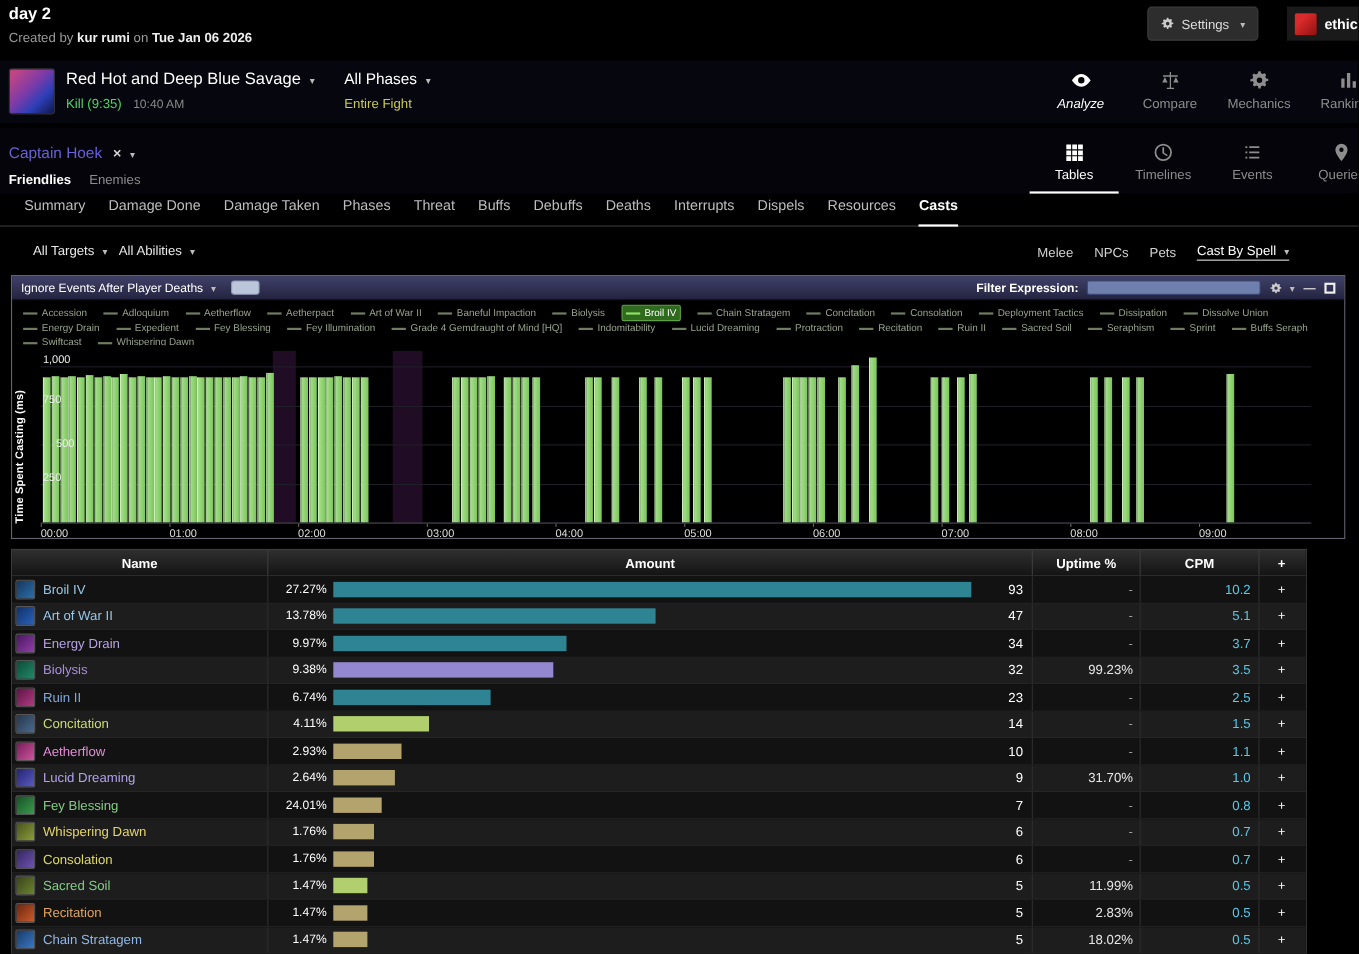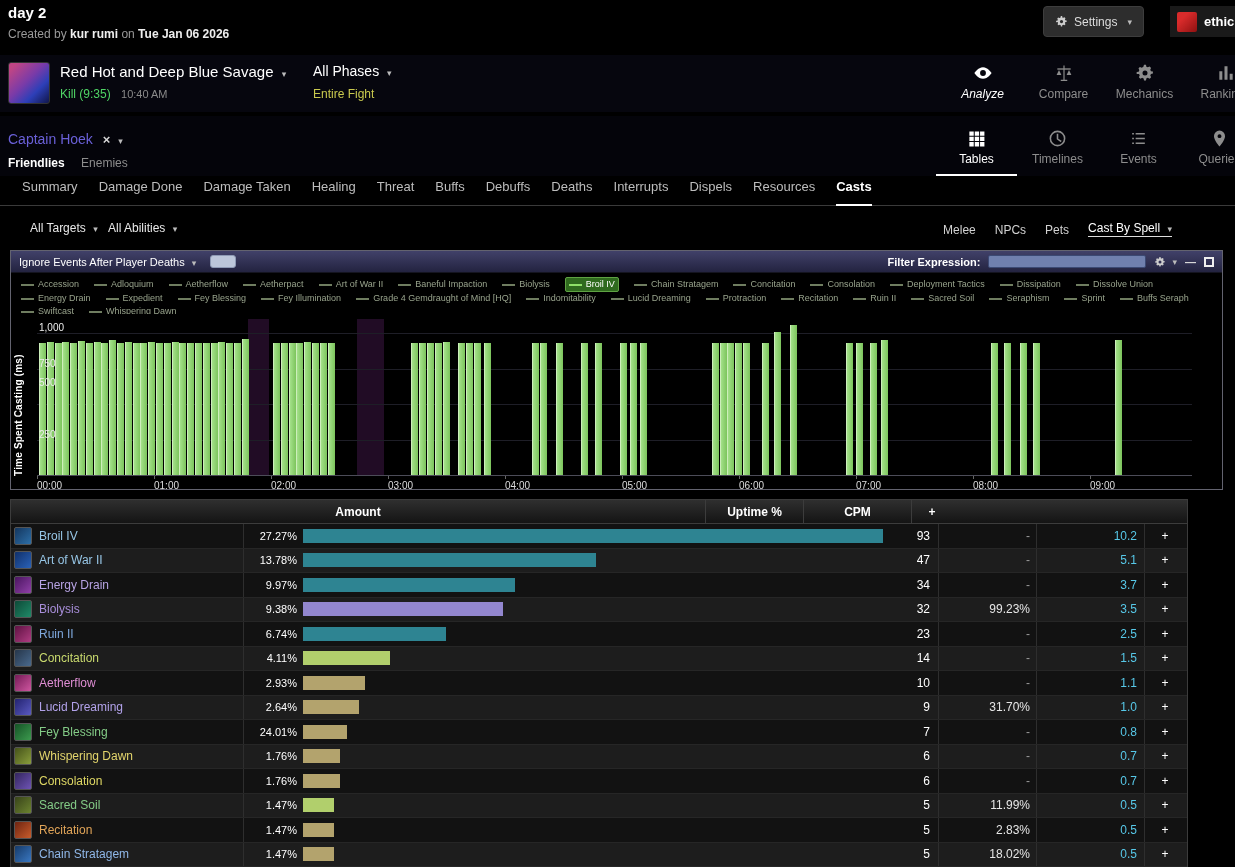--- a/index.html
+++ b/index.html
@@ -241,21 +241,21 @@
         </svg>
       <span>Queries</span>
     </div>
   </div>
 </div>
 
 <div class="tabbar">
     <div class="nav-tab">Summary</div>
     <div class="nav-tab">Damage Done</div>
     <div class="nav-tab">Damage Taken</div>
-    <div class="nav-tab">Healing</div>
+    <div class="nav-tab">Phases</div>
     <div class="nav-tab">Threat</div>
     <div class="nav-tab">Buffs</div>
     <div class="nav-tab">Debuffs</div>
     <div class="nav-tab">Deaths</div>
     <div class="nav-tab">Interrupts</div>
     <div class="nav-tab">Dispels</div>
     <div class="nav-tab">Resources</div>
     <div class="nav-tab active">Casts</div>
   </div>
 
@@ -422,21 +422,21 @@
         <span>Whispering Dawn</span>
       </span>
     </div>
 
   <div class="plot">
     <div class="ytitle">Time Spent Casting (ms)</div>
     <div class="baseline"></div>
   <div class="gridline" style="bottom: 35.4545px;"></div>
       <div class="ylab" style="bottom: 36.4545px;">250</div>
       <div class="gridline" style="bottom: 70.9091px;"></div>
-      <div class="ylab" style="bottom: 88px;">500</div>
+      <div class="ylab" style="bottom: 67px; padding-left: 12px;">500</div>
       <div class="gridline" style="bottom: 106.364px;"></div>
       <div class="ylab" style="bottom: 107.364px;">750</div>
       <div class="gridline" style="bottom: 141.818px;"></div>
       <div class="ylab" style="bottom: 142.818px;">1,000</div>
       <div class="band" style="left: 210.6px; width: 21.45px;"></div>
       <div class="band" style="left: 319.8px; width: 27.3px;"></div>
       <div class="cbar" style="left: 1.95px; height: 131.891px;"></div>
       <div class="cbar" style="left: 9.75px; height: 133.309px;"></div>
       <div class="cbar" style="left: 17.55px; height: 131.607px;"></div>
       <div class="cbar" style="left: 25.35px; height: 132.742px;"></div>
@@ -525,20 +525,21 @@
       <span class="xlab" style="left: 819px;">07:00</span>
       <span class="xtick" style="left: 936px;"></span>
       <span class="xlab" style="left: 936px;">08:00</span>
       <span class="xtick" style="left: 1053px;"></span>
       <span class="xlab" style="left: 1053px;">09:00</span>
     </div>
 </div>
 
 <div class="casts-table">
   <div class="thead">
+    <div class="th col-name">Name</div>
     <div class="th col-amount">Amount</div>
     <div class="th col-uptime">Uptime %</div>
     <div class="th col-cpm">CPM</div>
     <div class="th col-plus">+</div>
   </div>
   <div>
       <div class="trow">
         <div class="cell col-name">
           <span class="spell-icon" style="background:linear-gradient(135deg,#14365e,#2d6fa8)"></span>
           <a class="spell-link" style="color:#97c6e6">Broil IV</a>

